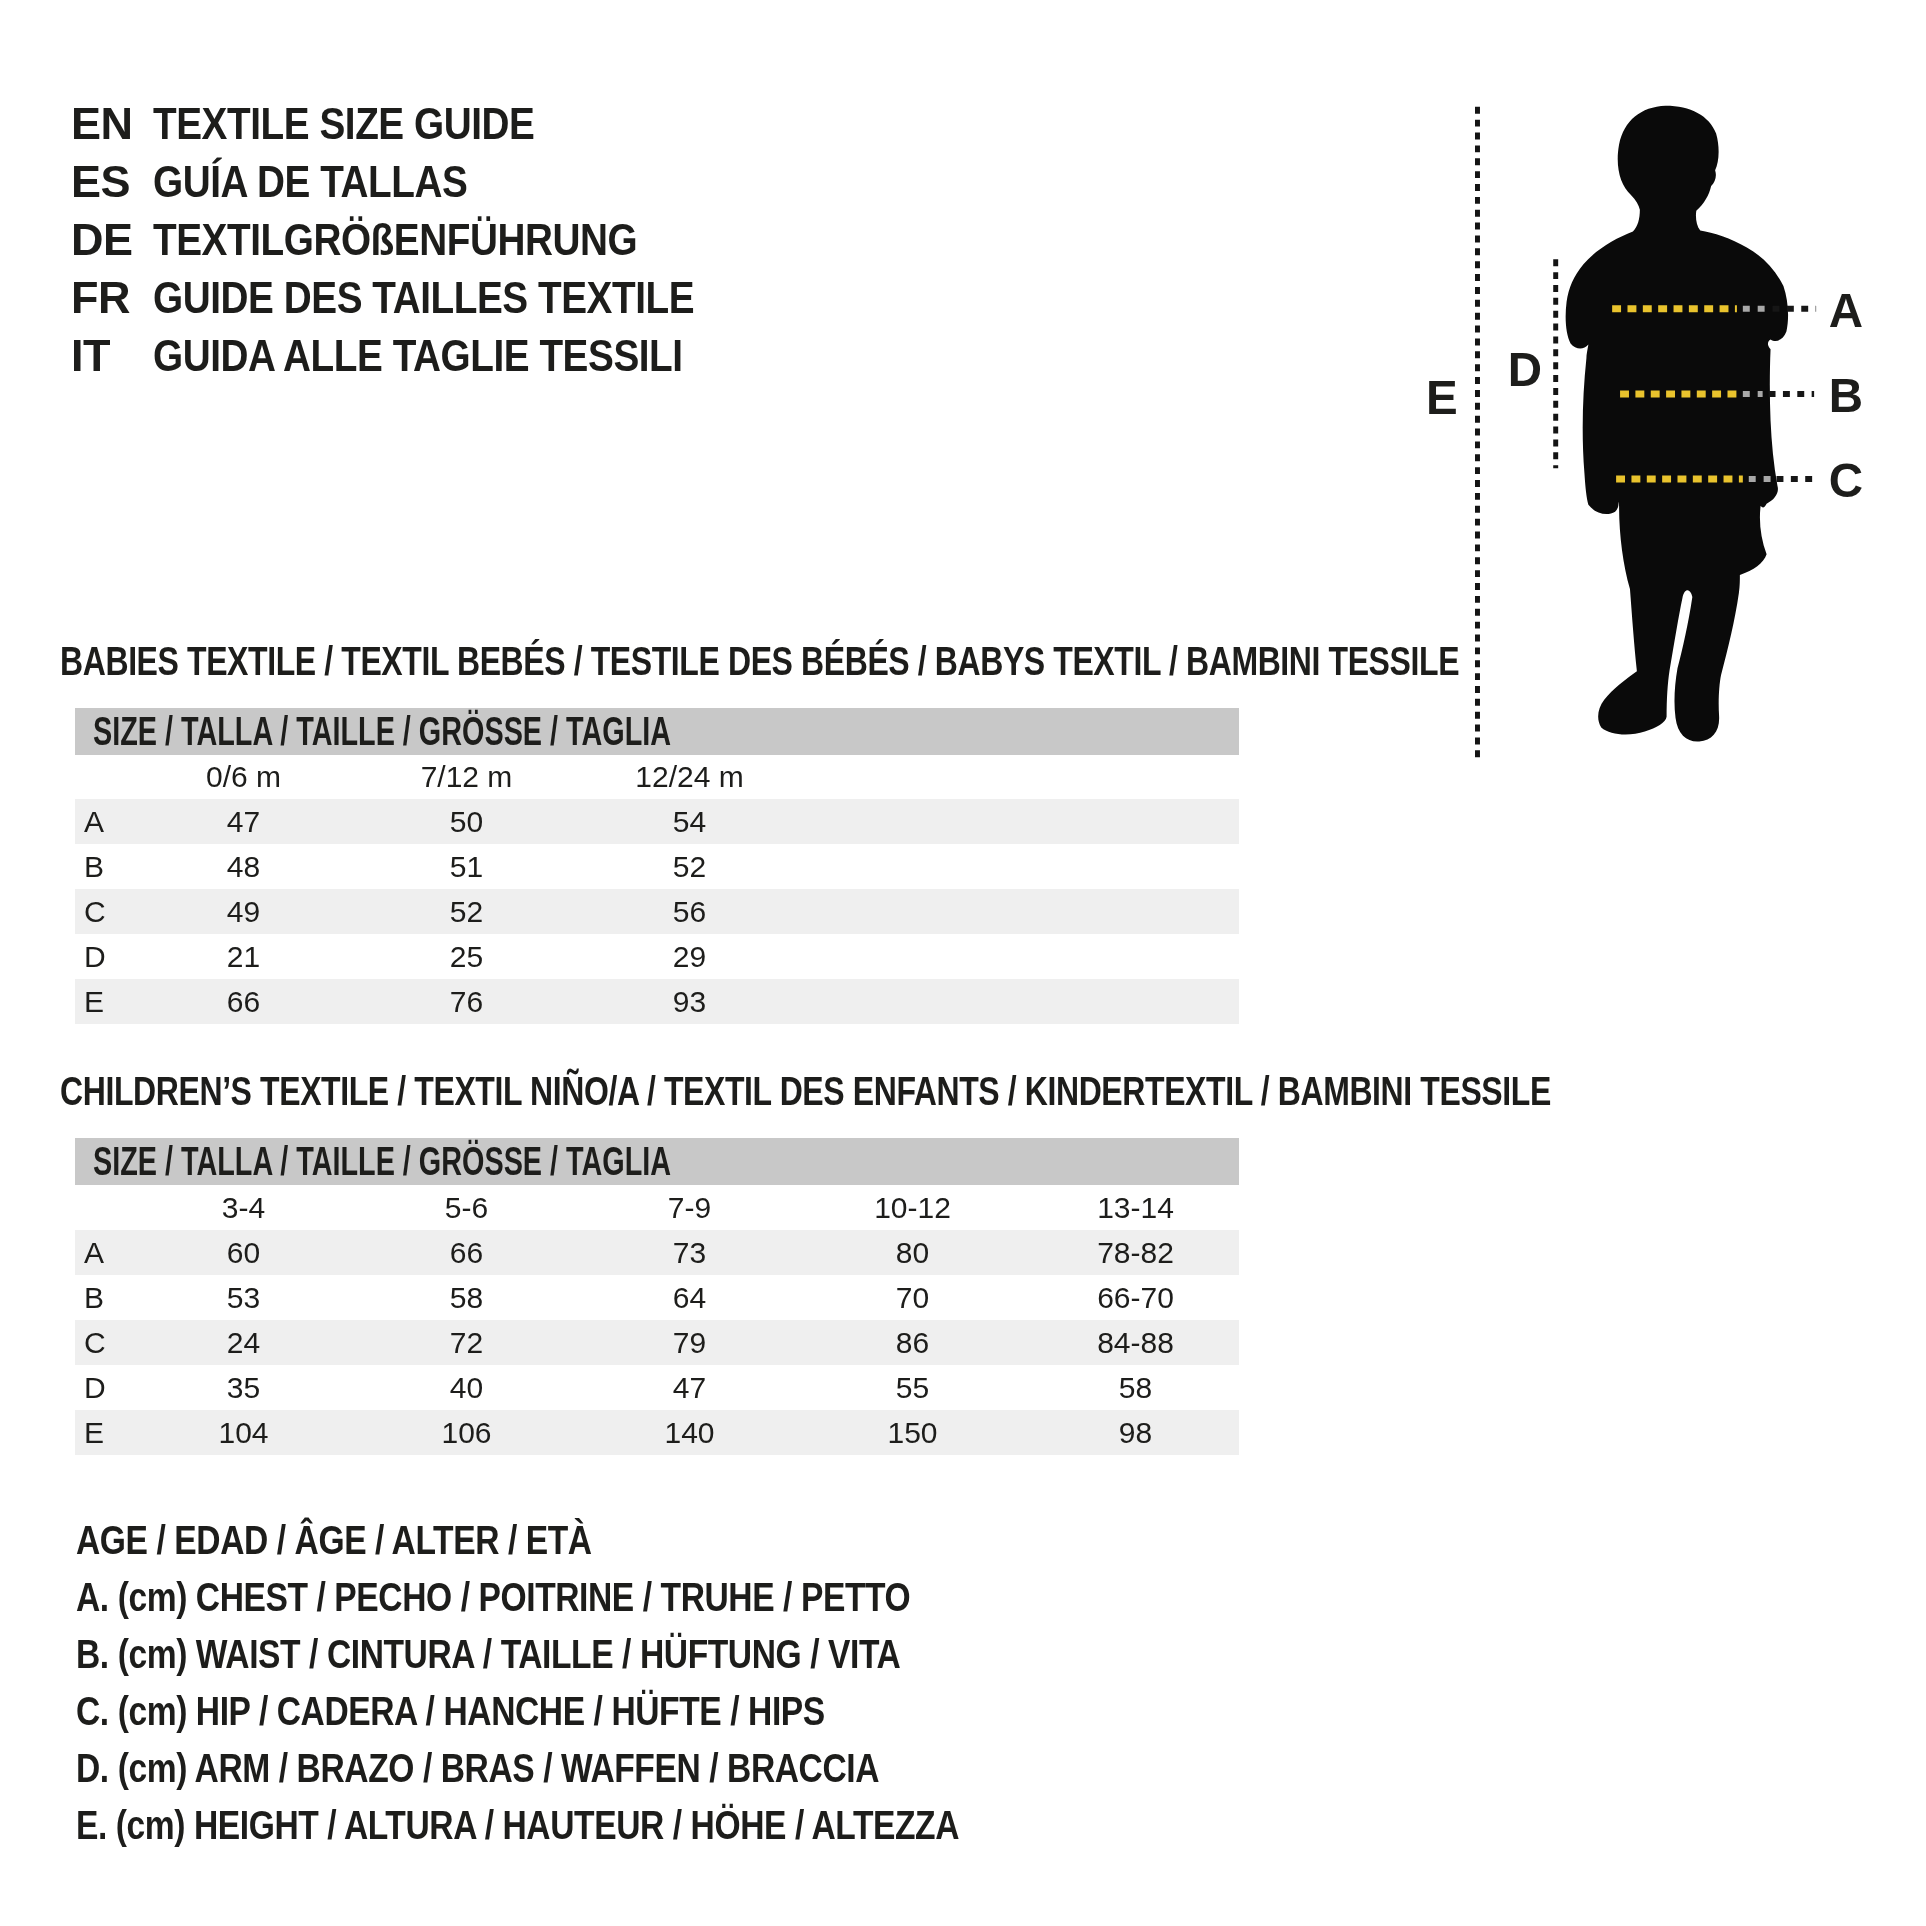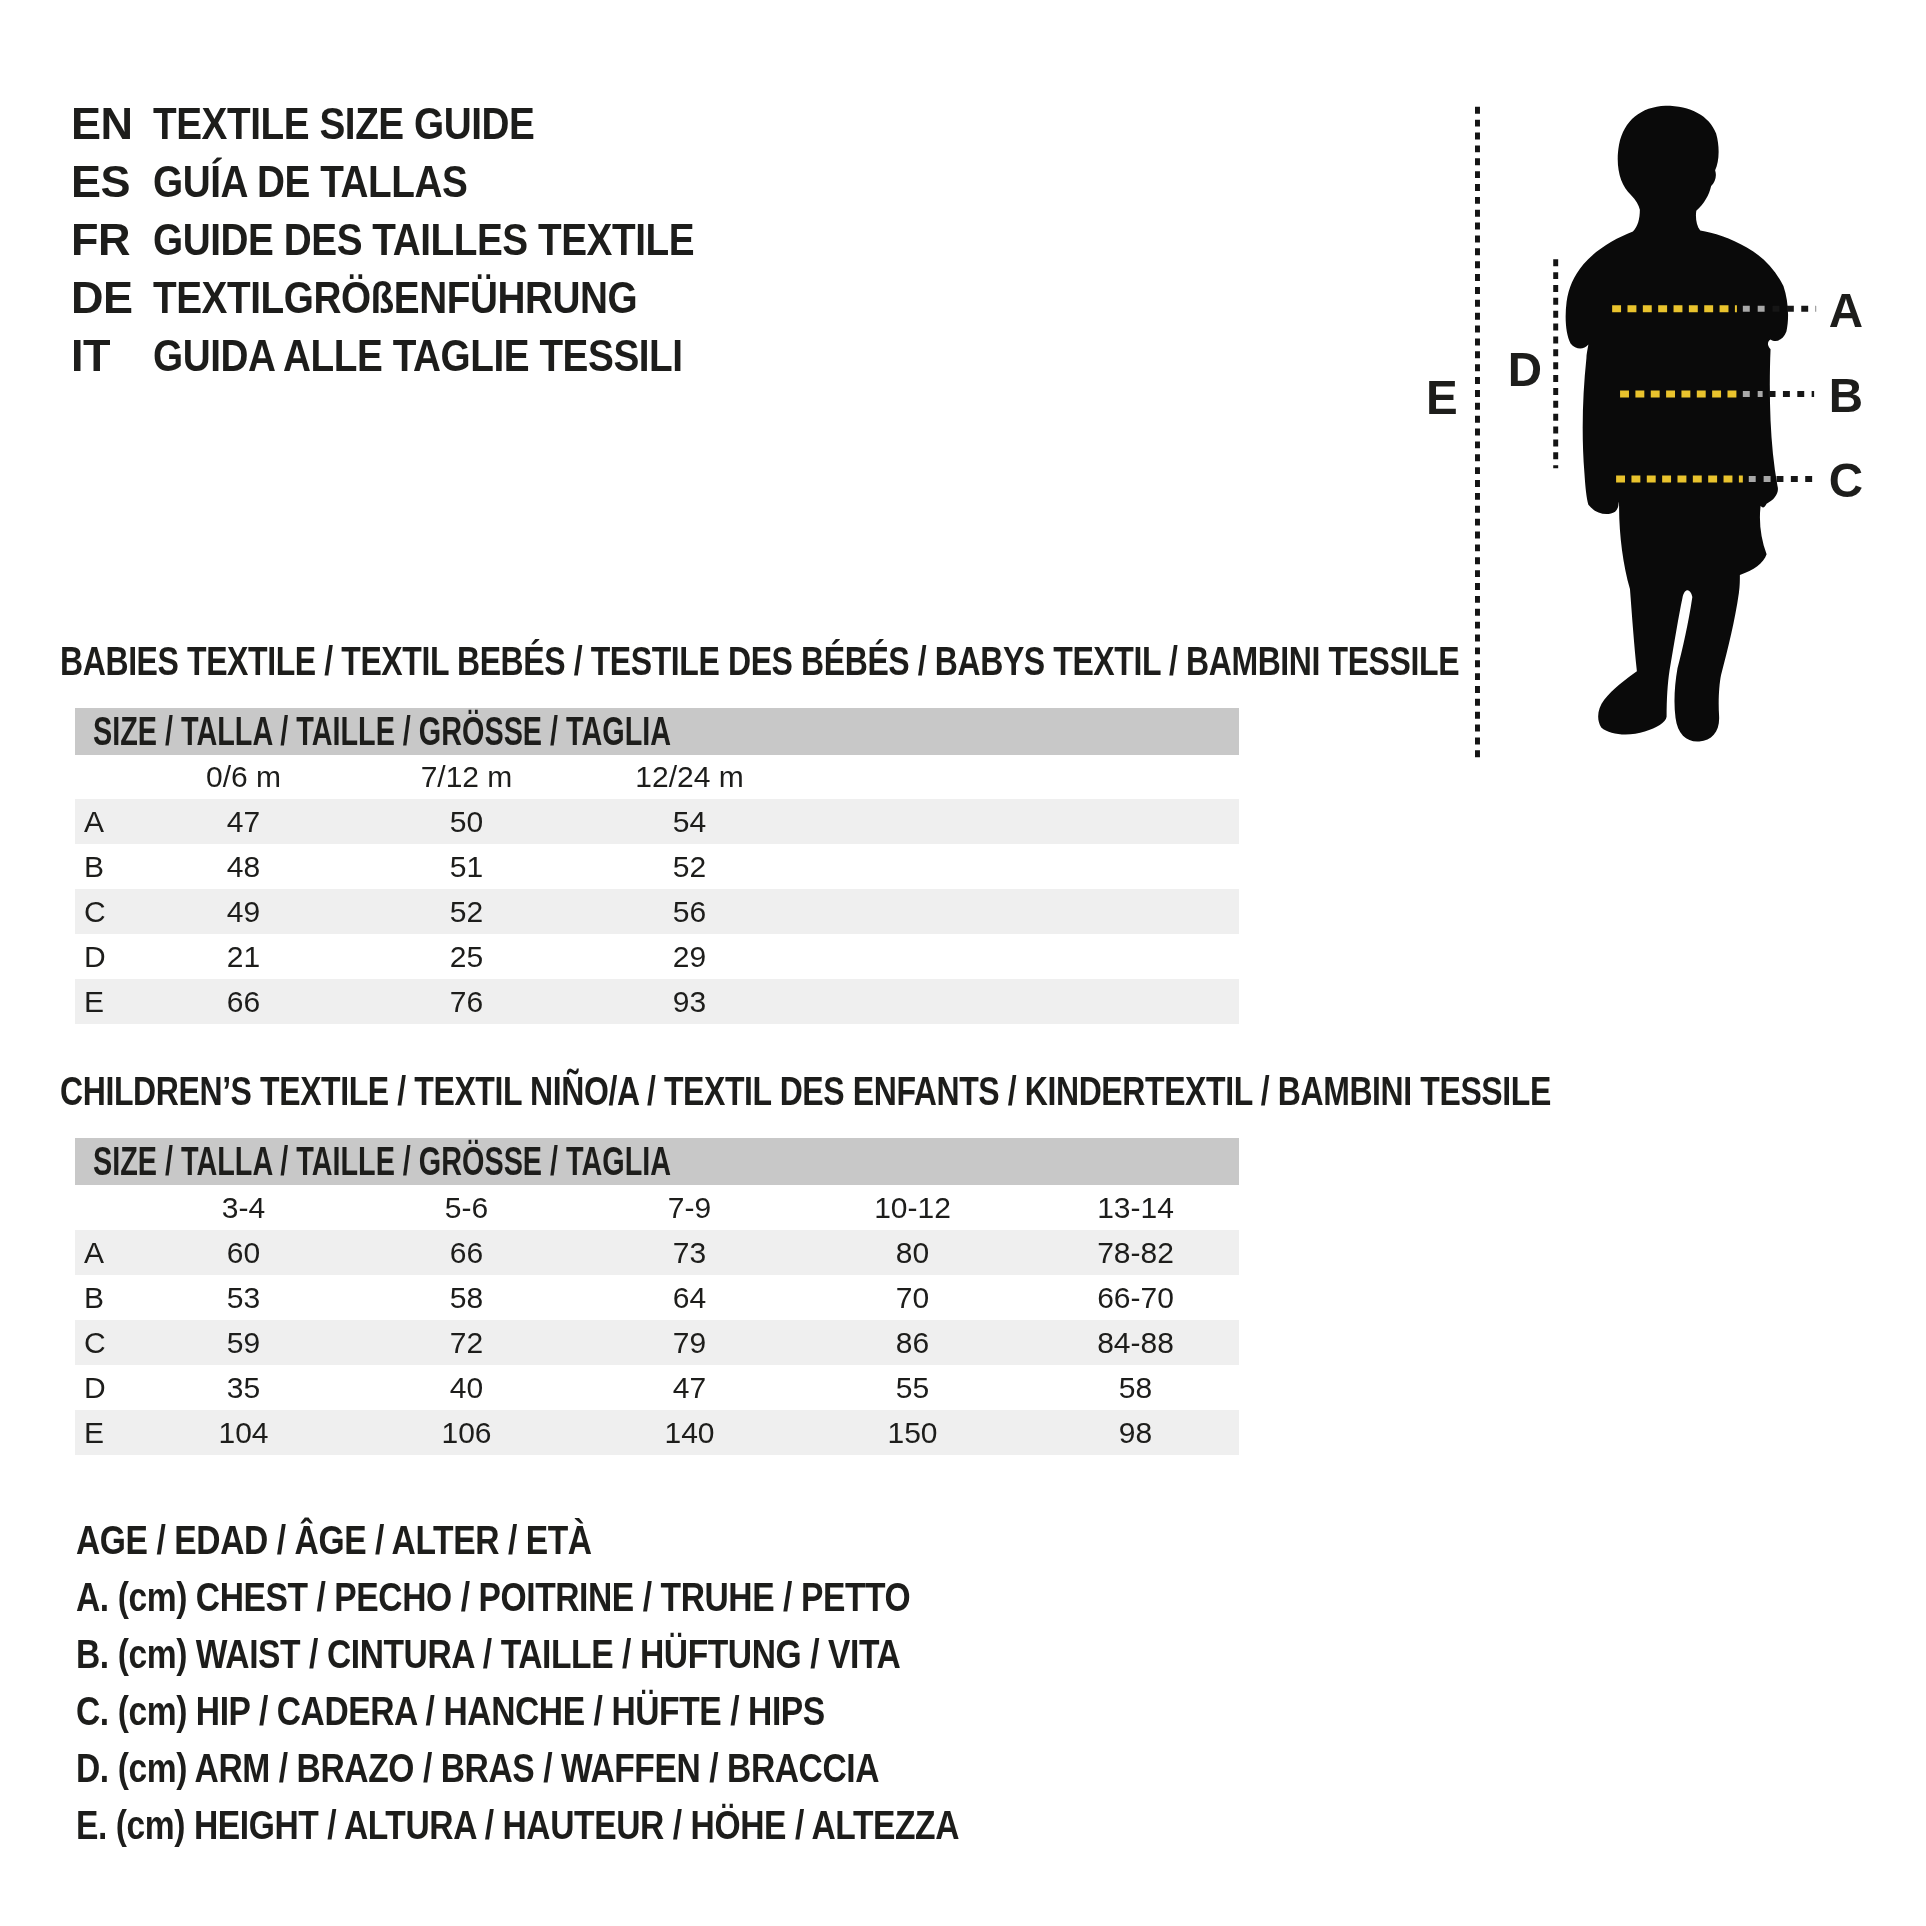--- a/index.html
+++ b/index.html
@@ -55,26 +55,26 @@
   <div class="lang-block" id="lang-block">
       <div class="lang-row">
         <span class="lang-code">EN</span>
         <span class="lang-title sx sx86">TEXTILE SIZE GUIDE</span>
       </div>
       <div class="lang-row">
         <span class="lang-code">ES</span>
         <span class="lang-title sx sx86">GUÍA DE TALLAS</span>
       </div>
       <div class="lang-row">
+        <span class="lang-code">DE</span>
+        <span class="lang-title sx sx86">TEXTILGRÖßENFÜHRUNG</span>
+      </div>
+      <div class="lang-row">
         <span class="lang-code">FR</span>
         <span class="lang-title sx sx86">GUIDE DES TAILLES TEXTILE</span>
-      </div>
-      <div class="lang-row">
-        <span class="lang-code">DE</span>
-        <span class="lang-title sx sx86">TEXTILGRÖßENFÜHRUNG</span>
       </div>
       <div class="lang-row">
         <span class="lang-code">IT</span>
         <span class="lang-title sx sx86">GUIDA ALLE TAGLIE TESSILI</span>
       </div>
     </div>
 
   <div class="section-title" style="top:639px;">
     <span class="sx sx80">BABIES TEXTILE / TEXTIL BEBÉS / TESTILE DES BÉBÉS / BABYS TEXTIL / BAMBINI TESSILE</span>
   </div>
@@ -146,21 +146,21 @@
       <div class="t-row">
         <span class="t-lbl">B</span>
         <span class="t-cell">53</span>
         <span class="t-cell">58</span>
         <span class="t-cell">64</span>
         <span class="t-cell">70</span>
         <span class="t-cell">66-70</span>
       </div>
       <div class="t-row striped">
         <span class="t-lbl">C</span>
-        <span class="t-cell">59</span>
+        <span class="t-cell">24</span>
         <span class="t-cell">72</span>
         <span class="t-cell">79</span>
         <span class="t-cell">86</span>
         <span class="t-cell">84-88</span>
       </div>
       <div class="t-row">
         <span class="t-lbl">D</span>
         <span class="t-cell">35</span>
         <span class="t-cell">40</span>
         <span class="t-cell">47</span>

